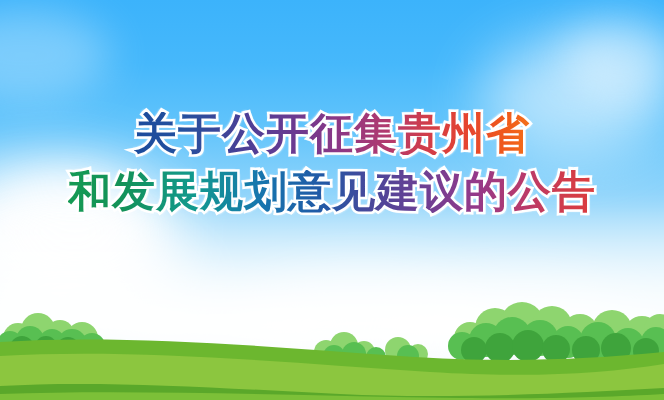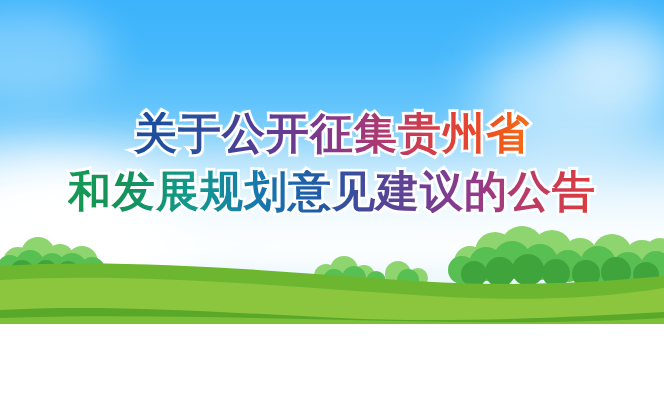--- a/index.html
+++ b/index.html
@@ -3,21 +3,21 @@
 <meta charset="utf-8">
 <style>
   html, body {
     margin: 0;
     padding: 0;
     background: #ffffff;
   }
   #banner {
     position: relative;
     width: 664px;
-    height: 324px;
+    height: 400px;
     overflow: hidden;
     font-family: "Liberation Sans", "DejaVu Sans", sans-serif;
     user-select: none;
   }
 
   
   .sky {
     position: absolute;
     inset: 0;
     background: linear-gradient(to bottom,

